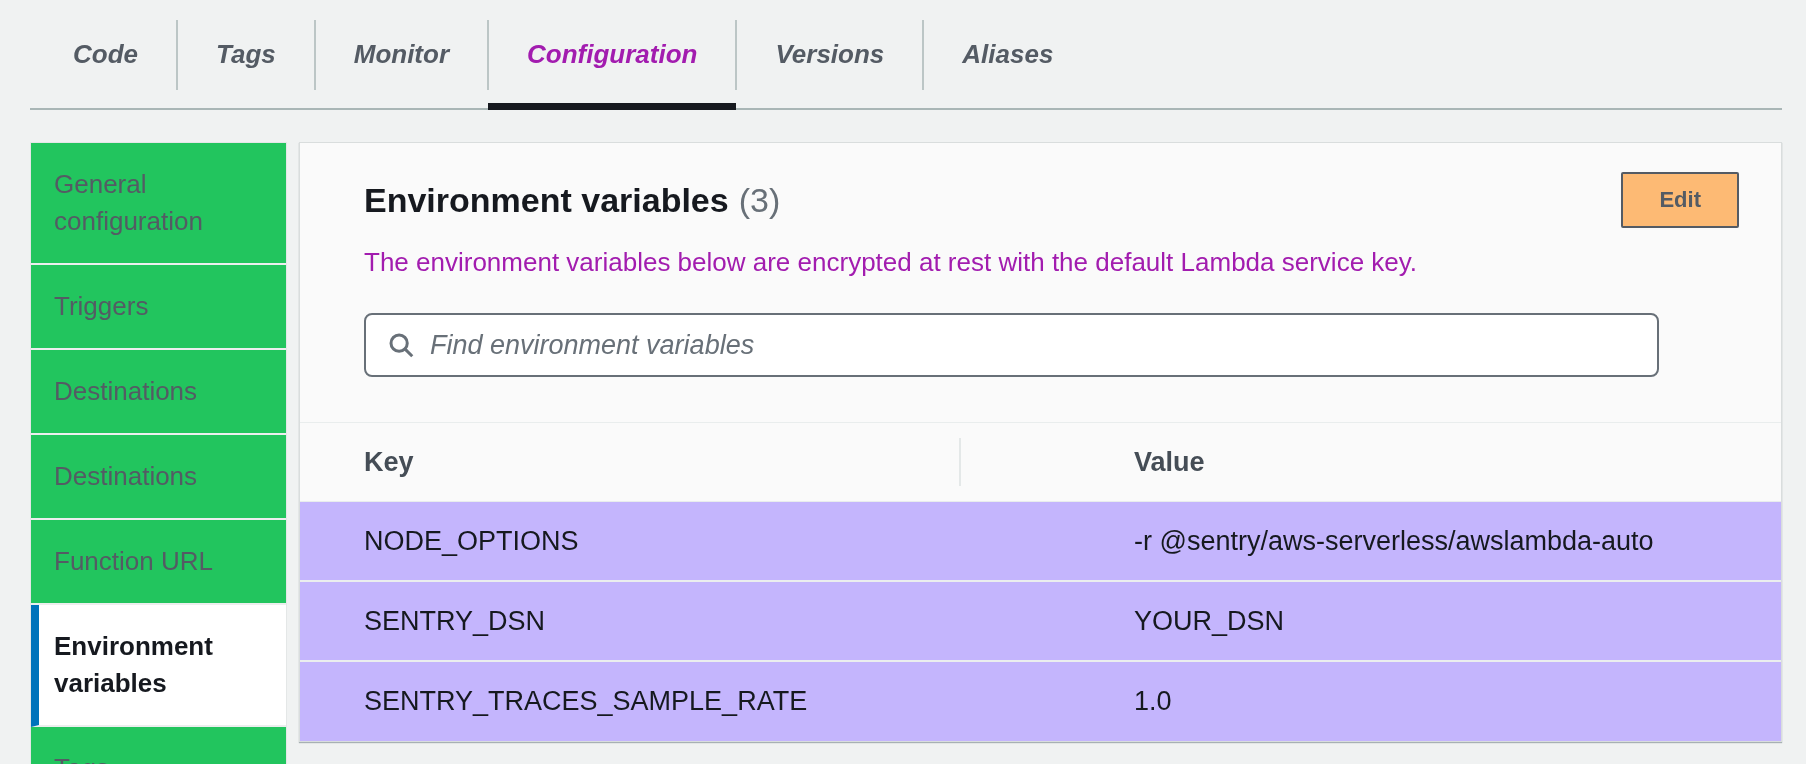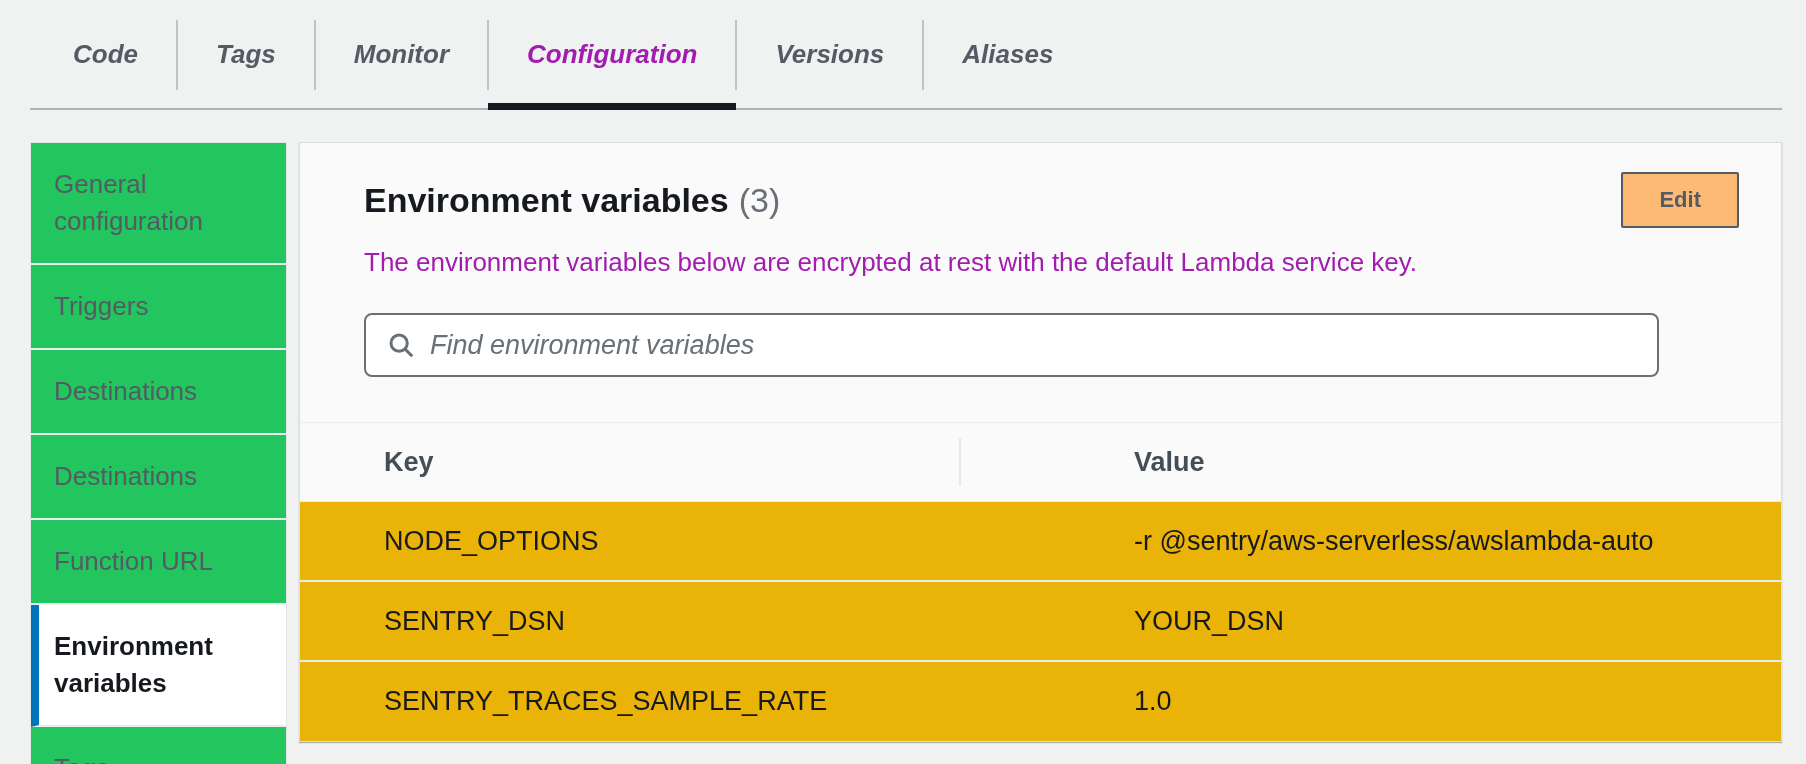--- a/index.html
+++ b/index.html
@@ -116,26 +116,26 @@
     border-bottom:1px solid #e9eded;
     font-size:27px; font-weight:bold; color:#454d56;
   }
   .col-divider {
     position:absolute; left:659px; top:15px; bottom:15px; width:2px;
     background:#e4e8e8;
   }
   .row {
     display:flex; align-items:center;
     height:80px;
-    background:#eab308;
+    background:#c4b5fd;
     border-bottom:2px solid #ebeeee;
     font-size:27px; color:#16191f;
   }
   .row:last-child { height:79px; border-bottom:none; }
-  .c1 { width:770px; flex:none; padding-left:84px; white-space:nowrap; overflow:hidden; }
+  .c1 { width:770px; flex:none; padding-left:64px; white-space:nowrap; overflow:hidden; }
   .c2 { flex:1; padding-left:64px; white-space:nowrap; overflow:hidden; }
 </style>
 </head>
 <body>
 
 <div class="page">
 
   <div class="tabbar">
     <div class="tabs">
       <div class="tab">Code</div>

